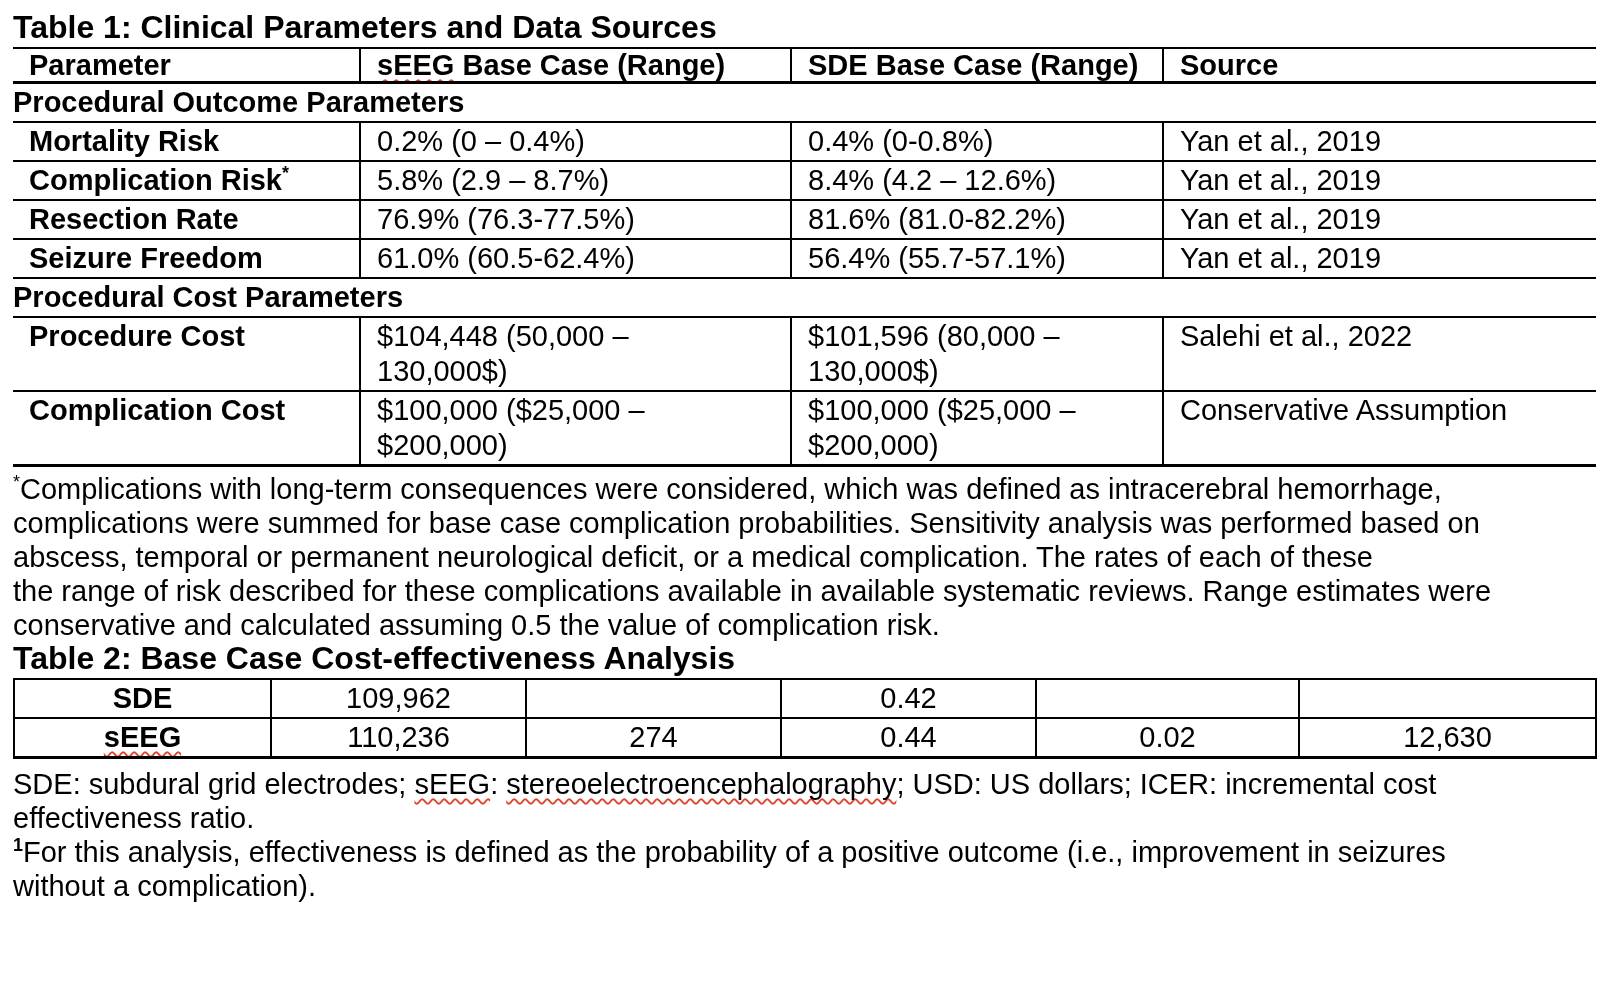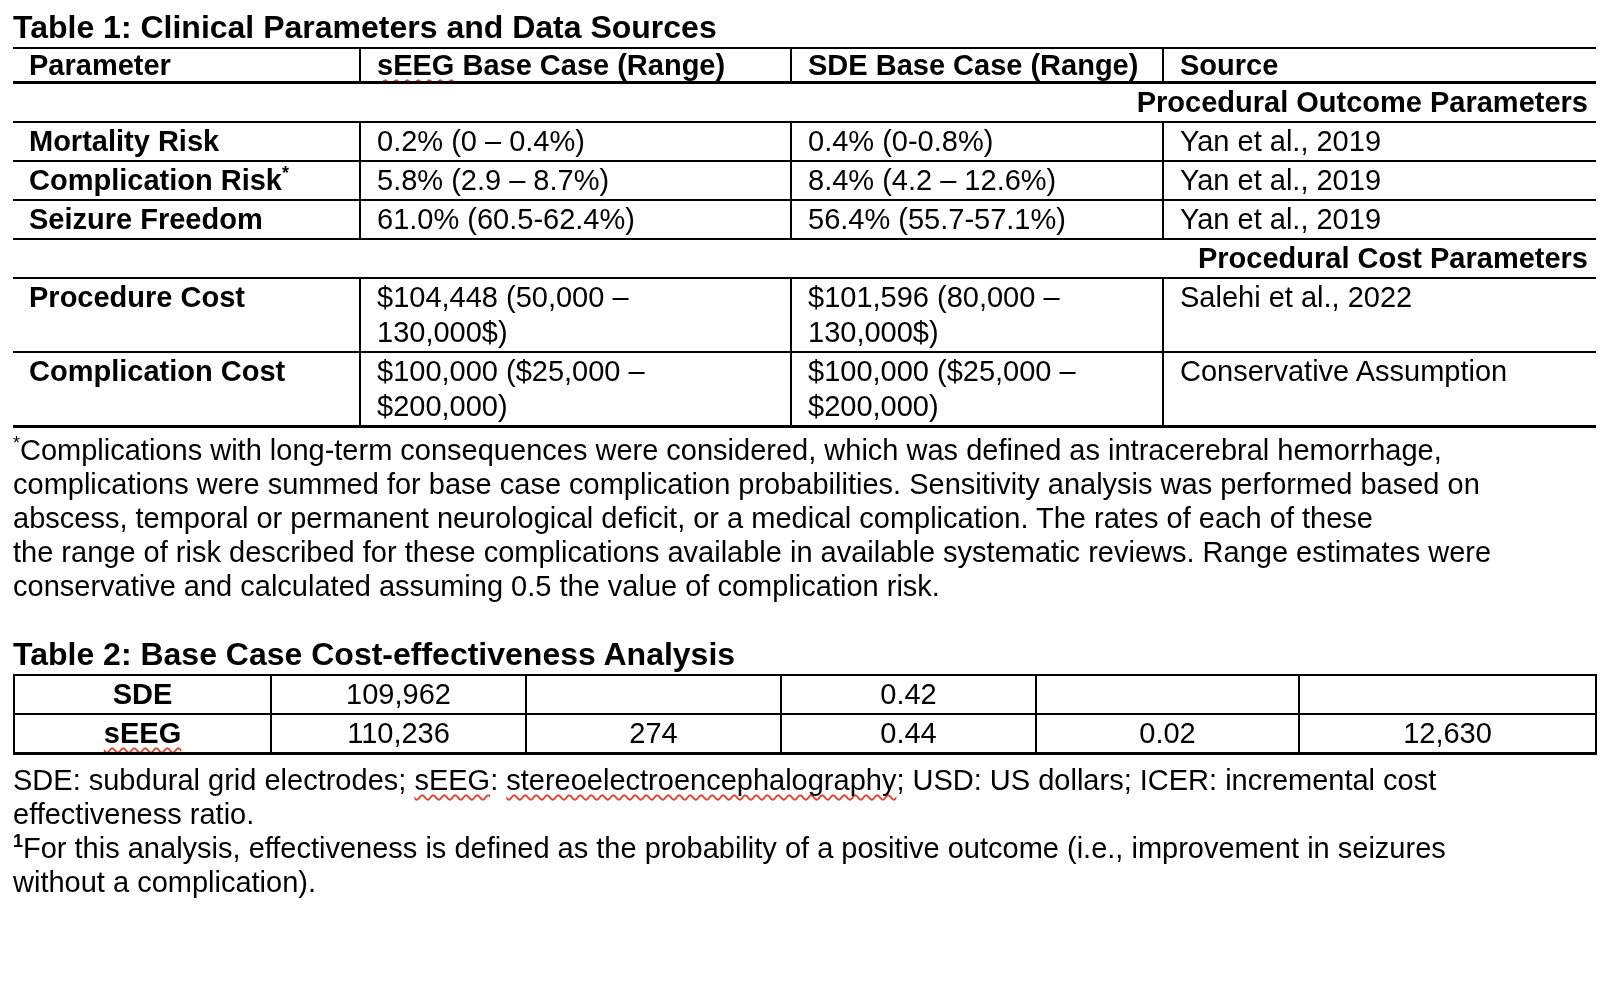--- a/index.html
+++ b/index.html
@@ -8,36 +8,36 @@
     background: #ffffff; color: #000000;
     font-family: "Liberation Sans", sans-serif;
     font-size: 29px;
   }
   .page { padding: 11px 13px 0 13px; }
 
   .doc-title {
     font-weight: bold; font-size: 32px; line-height: 32px;
     margin: 0 0 4px 0;
   }
-  .t2-title { margin-top: 35px; }
+  .t2-title { }
 
   table { border-collapse: collapse; table-layout: fixed; }
 
   
   .t1 { width: 1583px; }
   .t1 td {
     border-top: 2px solid #000;
     padding: 1px 8px 1px 16px;
     vertical-align: top;
     line-height: 35px;
     overflow: hidden;
   }
   .t1 td.bl { border-left: 2px solid #000; }
   .t1 tr.header td { font-weight: bold; line-height: 30px; white-space: nowrap; border-bottom: 3px solid #000; }
-  .t1 tr.section td { font-weight: bold; text-align: right; padding-left: 0; }
+  .t1 tr.section td { font-weight: bold; text-align: left; padding-left: 0; }
   .t1 td.param { font-weight: bold; }
   .t1 tr.last td { border-bottom: 3px solid #000; }
 
   
   .t2 { width: 1582px; }
   .t2 td {
     border: 2px solid #000;
     padding: 1px 4px;
     text-align: center;
     vertical-align: top;
@@ -103,20 +103,26 @@
         <td class="bl">0.4% (0-0.8%)</td>
         <td class="bl">Yan et al., 2019</td>
       </tr>
       <tr>
         <td class="param"><span>Complication Risk</span><span class="sup">*</span></td>
         <td class="bl">5.8% (2.9 – 8.7%)</td>
         <td class="bl">8.4% (4.2 – 12.6%)</td>
         <td class="bl">Yan et al., 2019</td>
       </tr>
       <tr>
+        <td class="param">Resection Rate</td>
+        <td class="bl">76.9% (76.3-77.5%)</td>
+        <td class="bl">81.6% (81.0-82.2%)</td>
+        <td class="bl">Yan et al., 2019</td>
+      </tr>
+      <tr>
         <td class="param">Seizure Freedom</td>
         <td class="bl">61.0% (60.5-62.4%)</td>
         <td class="bl">56.4% (55.7-57.1%)</td>
         <td class="bl">Yan et al., 2019</td>
       </tr>
 
       <tr class="section">
         <td colspan="4">Procedural Cost Parameters</td>
       </tr>
 

